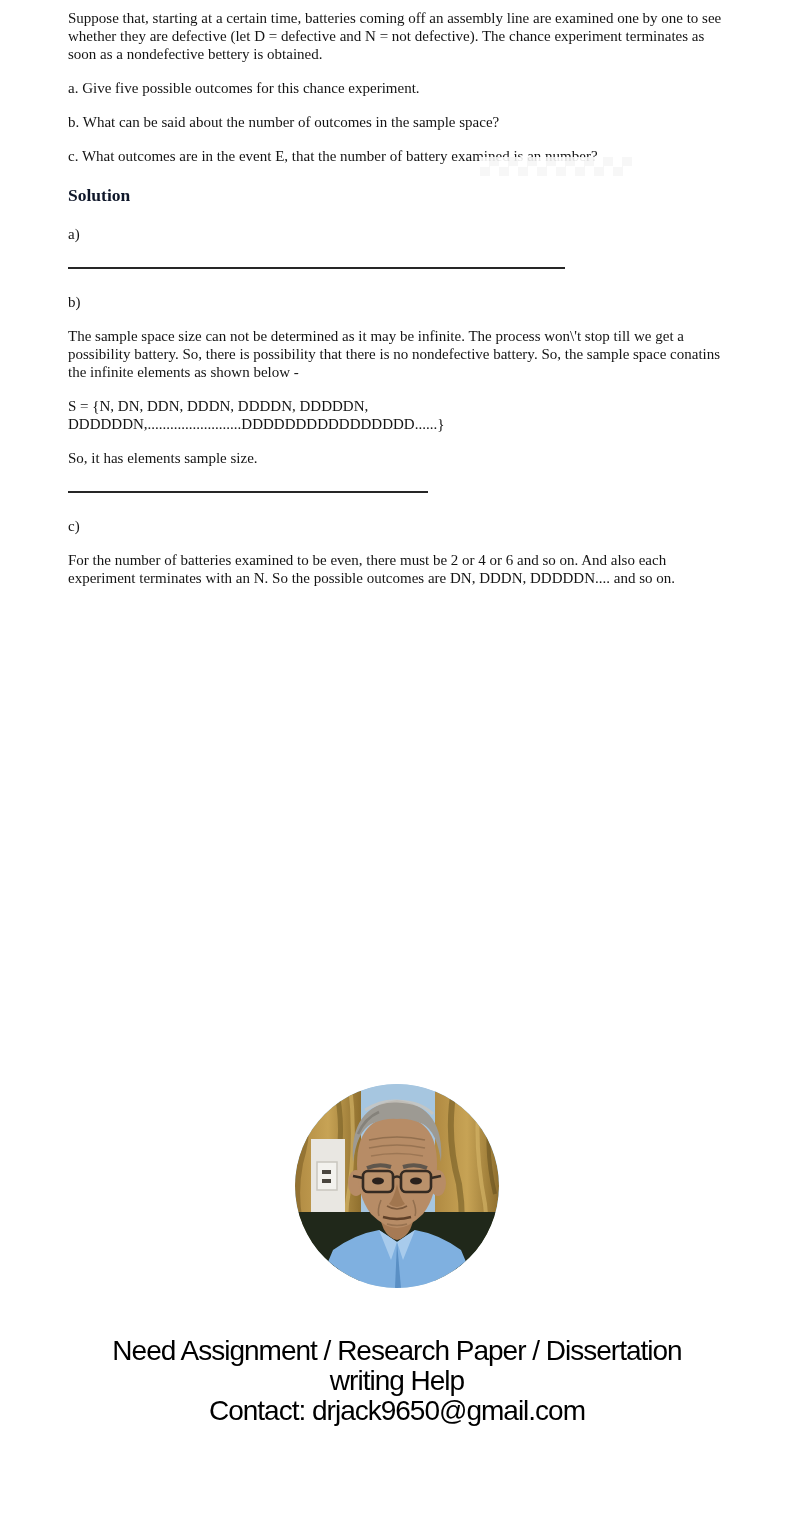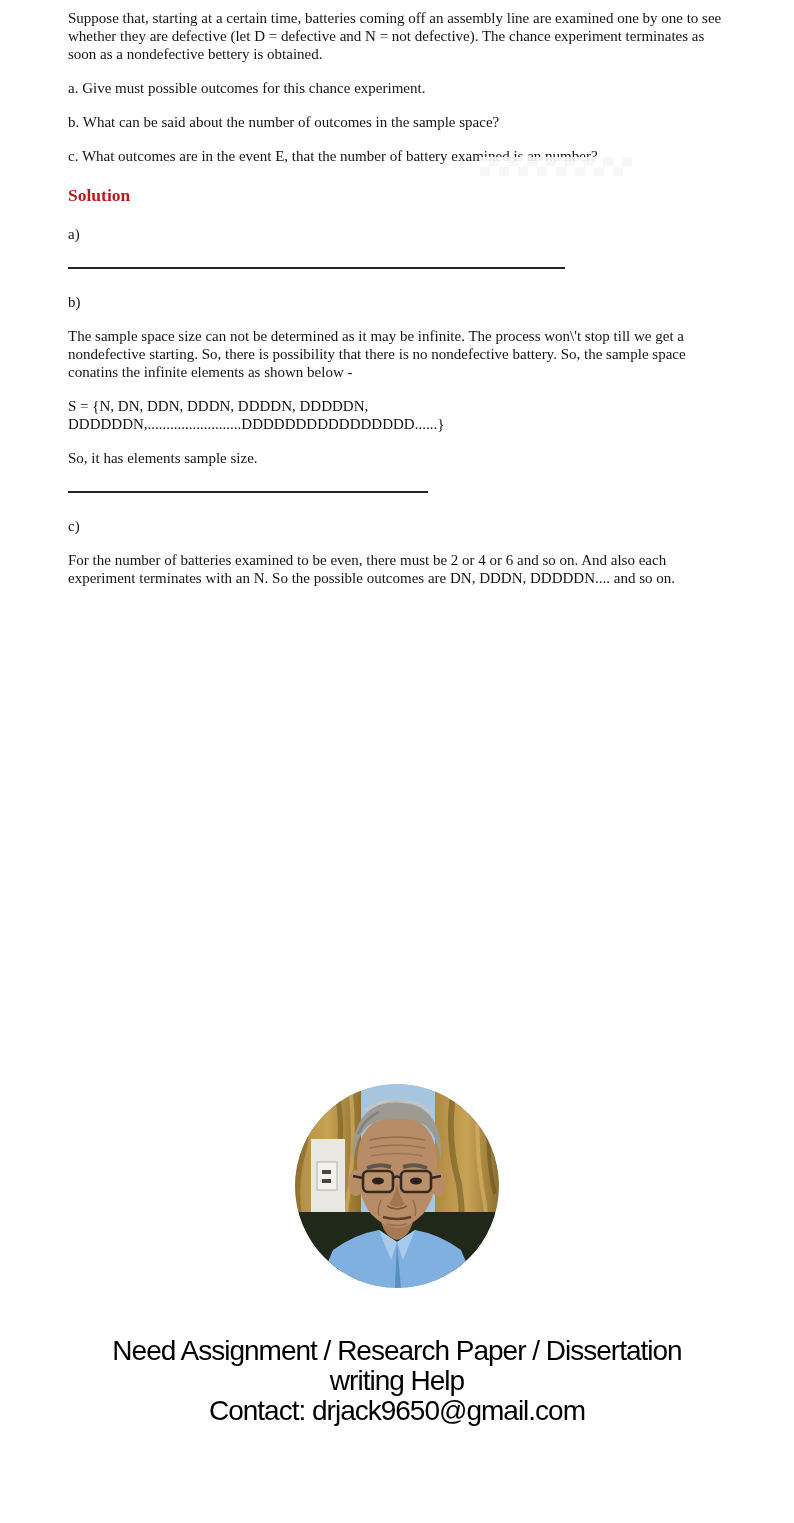--- a/index.html
+++ b/index.html
@@ -17,21 +17,21 @@
     color: #141414;
   }
   .content { padding: 9px 8px 0 8px; }
   .content p { margin: 16px 0; }
   .content p.first { margin-top: 0; }
   .content h3 {
     font-size: 17.5px;
     line-height: 20px;
     margin: 20px 0;
     font-weight: bold;
-    color: #b91c1c;
+    color: #0f172a;
   }
   .rule {
     height: 0;
     border: 0;
     border-top: 2px solid #262626;
     margin: 24px 0 24px 0;
   }
   .rule-a { width: 497px; }
   .rule-b { width: 360px; }
   .watermark {
@@ -69,32 +69,32 @@
 </style>
 </head>
 <body>
 
 <div class="page">
 
   <div class="watermark"></div>
 
   <div class="content">
     <p class="first">Suppose that, starting at a certain time, batteries coming off an assembly line are examined one by one to see whether they are defective (let D = defective and N = not defective). The chance experiment terminates as soon as a nondefective bettery is obtained.</p>
-    <p>a. Give must possible outcomes for this chance experiment.</p>
+    <p>a. Give five possible outcomes for this chance experiment.</p>
     <p>b. What can be said about the number of outcomes in the sample space?</p>
     <p>c. What outcomes are in the event E, that the number of battery examined is an number?</p>
 
     <h3>Solution</h3>
 
     <p>a)</p>
 
     <div class="rule rule-a"></div>
 
     <p>b)</p>
-    <p>The sample space size can not be determined as it may be infinite. The process won\'t stop till we get a nondefective starting. So, there is possibility that there is no nondefective battery. So, the sample space conatins the infinite elements as shown below -</p>
+    <p>The sample space size can not be determined as it may be infinite. The process won\'t stop till we get a possibility battery. So, there is possibility that there is no nondefective battery. So, the sample space conatins the infinite elements as shown below -</p>
     <p>S = {N, DN, DDN, DDDN, DDDDN, DDDDDN, DDDDDDN,.........................DDDDDDDDDDDDDDDD......}</p>
     <p>So, it has elements sample size.</p>
 
     <div class="rule rule-b"></div>
 
     <p>c)</p>
     <p>For the number of batteries examined to be even, there must be 2 or 4 or 6 and so on. And also each experiment terminates with an N. So the possible outcomes are DN, DDDN, DDDDDN.... and so on.</p>
 
     <div class="avatar-wrap">
       <div class="avatar-circle" role="img" aria-label="Tutor portrait photo">

